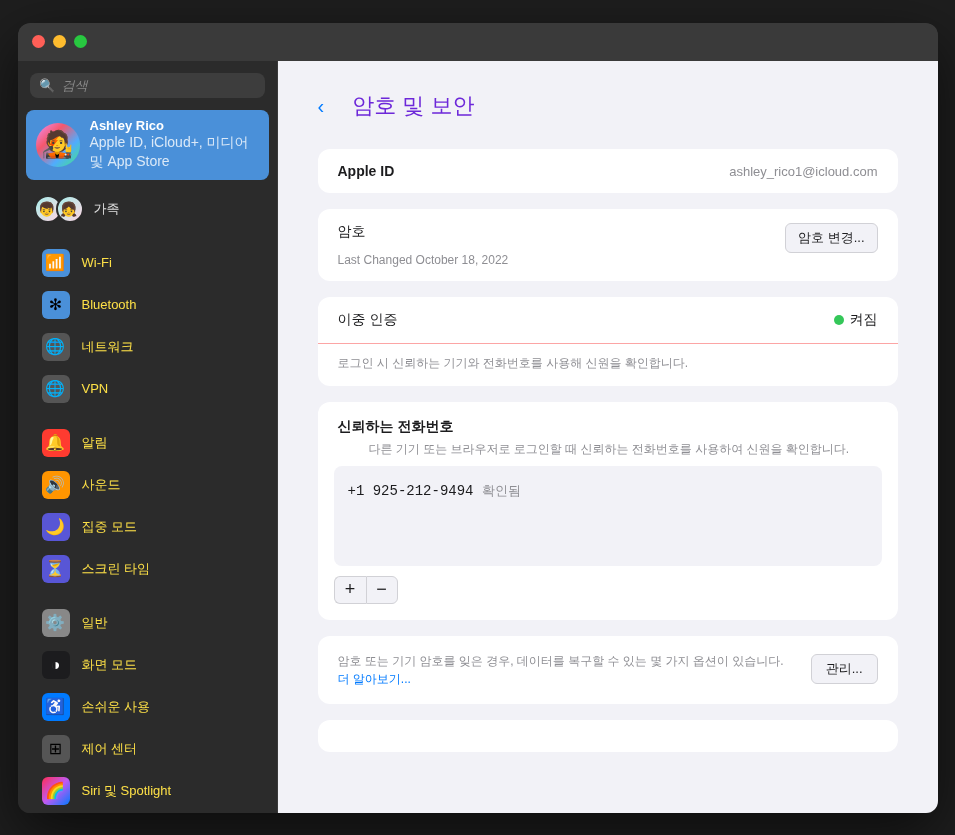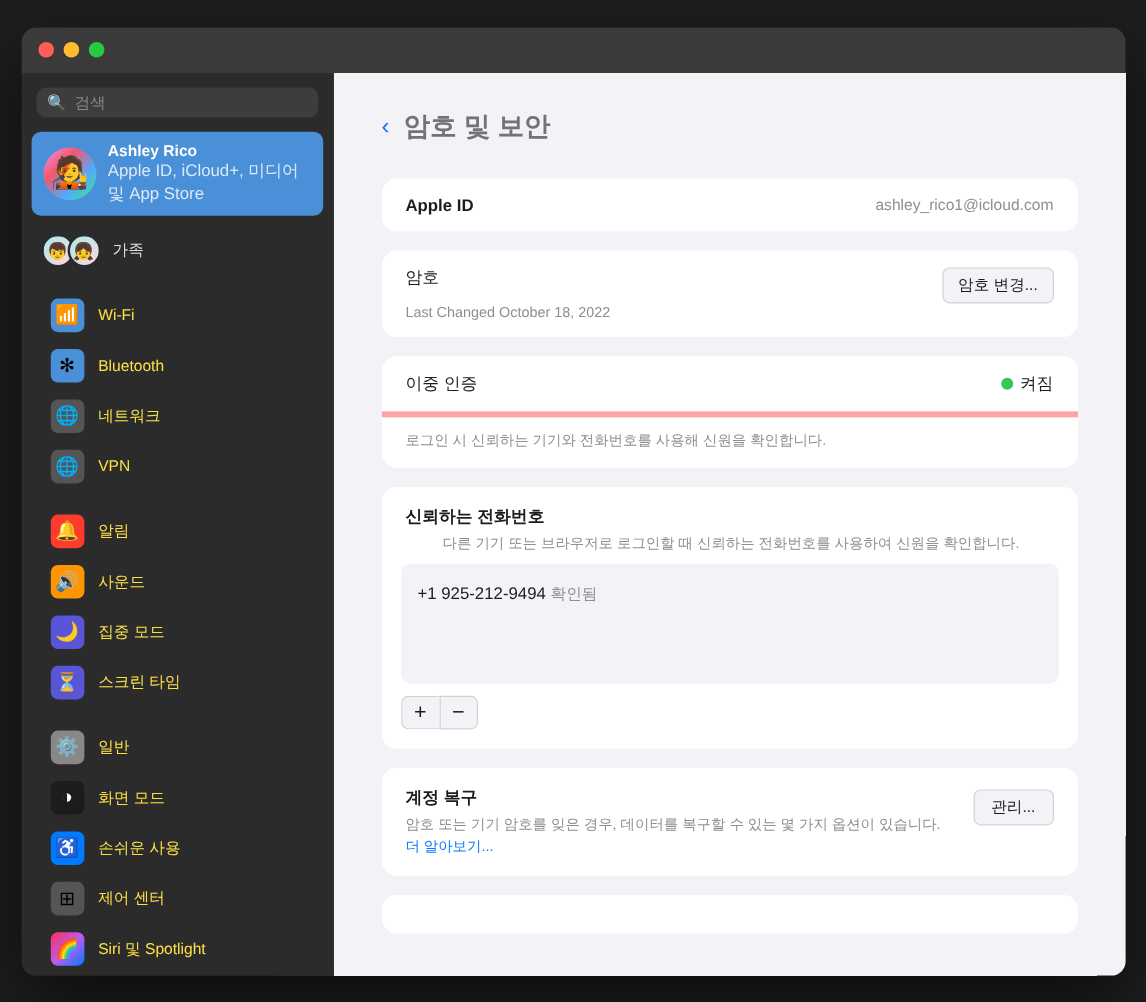--- a/index.html
+++ b/index.html
@@ -70,20 +70,21 @@
       color: #888;
       font-size: 13px;
     }
     .search-input {
       background: transparent;
       border: none;
       outline: none;
       color: #ccc;
       font-size: 13px;
       width: 100%;
+      font-style: italic;
     }
     .search-input::placeholder { color: #888; }
     .user-item {
       margin: 0 8px 8px 8px;
       background: #4a90d9;
       border-radius: 8px;
       display: flex;
       align-items: center;
       padding: 8px 10px;
       gap: 10px;
@@ -170,22 +171,23 @@
       background: none;
       border: none;
       cursor: pointer;
       color: #007aff;
       font-size: 20px;
       padding: 0;
       line-height: 1;
     }
     .page-title {
       font-size: 22px;
-      font-weight: 700;
-      color: #737373;
+      font-weight: 400;
+      color: #6d28d9;
+      margin-left: 16px;
     }
     .btn {
       background: #f2f2f7;
       border: 1px solid #d1d1d6;
       border-radius: 6px;
       padding: 5px 12px;
       font-size: 13px;
       color: #1c1c1e;
       cursor: pointer;
     }
@@ -217,20 +219,21 @@
       background: #f2f2f7;
       margin: 0 16px;
       border-radius: 8px;
       min-height: 100px;
       padding: 10px 14px;
     }
     .phone-entry {
       font-size: 14px;
       color: #1c1c1e;
       padding: 6px 0;
+      font-family: Liberation Mono, monospace;
     }
     .phone-verified {
       color: #8e8e93;
       font-size: 13px;
     }
     .phone-actions {
       display: flex;
       padding: 10px 16px 16px 16px;
       gap: 0;
     }
@@ -285,21 +288,21 @@
       color: #1c1c1e;
       cursor: pointer;
       white-space: nowrap;
       margin-left: 12px;
       align-self: flex-start;
       margin-top: 2px;
     }
     
     .appleid-row {
       display: flex;
-      align-items: flex-start;
+      align-items: flex-end;
       padding: 14px 20px;
       background: #fff;
       border-radius: 12px;
       margin-bottom: 16px;
     }
     .appleid-label { font-size: 14px; font-weight: 600; color: #1c1c1e; flex: 1; }
     .appleid-value { font-size: 13px; color: #8e8e93; }
     
     .pw-card {
       background: #fff;
@@ -318,21 +321,21 @@
     .twofactor-card {
       background: #fff;
       border-radius: 12px;
       margin-bottom: 16px;
       overflow: hidden;
     }
     .twofactor-header {
       display: flex;
       align-items: center;
       padding: 14px 20px;
-      border-bottom: 5px solid #fca5a5;
+      border-bottom: 1px solid #fca5a5;
     }
     .twofactor-label { flex: 1; font-size: 14px; font-weight: 500; color: #1c1c1e; }
     .twofactor-desc {
       padding: 10px 20px 14px 20px;
       font-size: 12px;
       color: #8e8e93;
       line-height: 1.5;
     }
   </style>
 </head>
@@ -486,21 +489,20 @@
         <div class="phone-actions">
           <button class="phone-add-btn">+</button>
           <button class="phone-remove-btn">−</button>
         </div>
       </div>
 
 
       <div class="section-card">
         <div class="section-row">
           <div class="section-label-group">
-            <div class="section-title">계정 복구</div>
             <div class="section-desc">
               <span>암호 또는 기기 암호를 잊은 경우, 데이터를 복구할 수 있는 몇 가지 옵션이 있습니다.</span>
               <a class="section-link" href="#">더 알아보기...</a>
             </div>
           </div>
           <button class="manage-btn">관리...</button>
         </div>
       </div>
 
       <div class="section-card">

